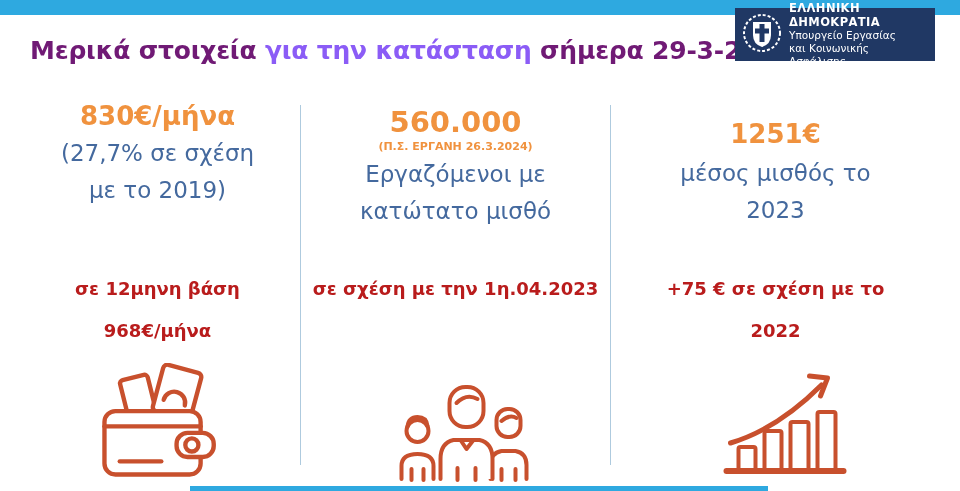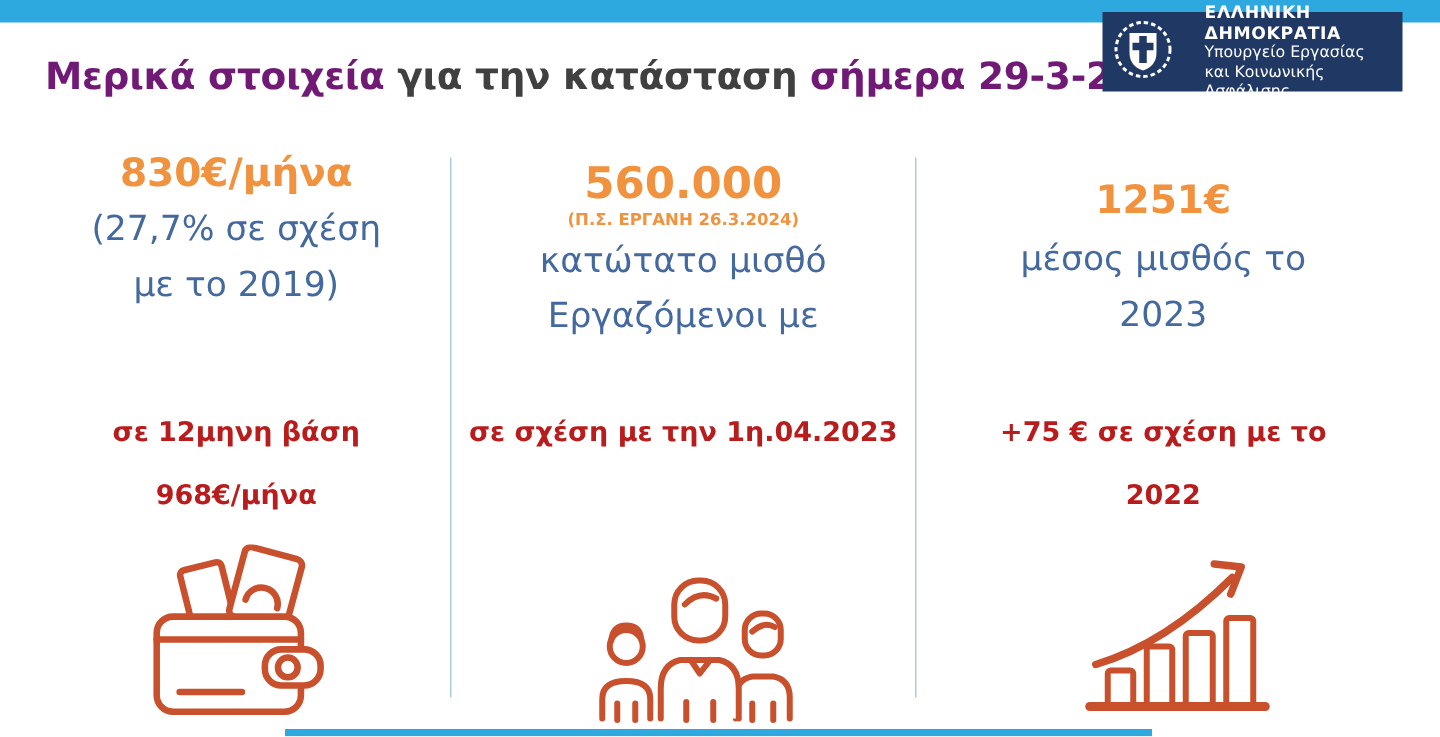--- a/index.html
+++ b/index.html
@@ -5,25 +5,25 @@
   html,body{margin:0;padding:0;background:#ffffff;}
   .slide{
     position:relative;width:960px;height:491px;background:#ffffff;overflow:hidden;
     font-family:"DejaVu Sans","Liberation Sans",sans-serif;
   }
   .topbar{position:absolute;top:0;left:0;width:960px;height:15px;background:#2EA9E0;}
   .bottombar{position:absolute;bottom:0;left:190px;width:578px;height:5px;background:#2EA9E0;}
 
   .title{position:absolute;top:36px;left:30px;font-size:25px;font-weight:bold;letter-spacing:-0.2px;white-space:nowrap;}
   .title .t-blue{color:#701a75;}
-  .title .t-gray{color:#404040;text-align:right;}
+  .title .t-gray{color:#8b5cf6;text-align:right;}
 
   .logo{
     position:absolute;top:8px;right:25px;width:200px;height:53px;background:#203864;
-    display:flex;align-items:center;gap:21px;padding:4px 7px;box-sizing:border-box;
+    display:flex;align-items:center;gap:7px;padding:4px 7px;box-sizing:border-box;
   }
   .logo-text{color:#ffffff;line-height:1.2;}
   .logo-line1{font-size:11.5px;font-weight:bold;letter-spacing:0.4px;}
   .logo-line2,.logo-line3{font-size:10.5px;}
 
   .divider{position:absolute;top:105px;height:360px;width:1px;background:#AECADE;}
   #divider1{left:300px;}
   #divider2{left:610px;}
 
   .col{position:absolute;top:95px;bottom:0;text-align:center;}
@@ -106,22 +106,22 @@
         <circle cx="86" cy="75" r="6"></circle>
         <line x1="20" y1="90" x2="58" y2="90"></line>
       </svg>
     </div>
   </div>
 
   <div class="col" id="col2">
     <div class="headline">560.000</div>
     <div class="source">(Π.Σ. ΕΡΓΑΝΗ 26.3.2024)</div>
     <div class="sublines">
+      <div class="subline">Εργαζόμενοι με</div>
       <div class="subline">κατώτατο μισθό</div>
-      <div class="subline">Εργαζόμενοι με</div>
     </div>
     <div class="notes">
       <div class="note">σε σχέση με την 1η.04.2023</div>
     </div>
     <div class="icon">
       <svg viewBox="0 0 145 100" fill="none" stroke="#C8502D" stroke-width="4" stroke-linecap="round" stroke-linejoin="round">
 
         <circle cx="24" cy="48" r="11" fill="#ffffff"></circle>
         <path d="M14 44 q1 -10 10 -10 q9 0 10 9"></path>
         <path d="M8 96 V83 q0 -12 16 -12 q16 0 16 12 v13" fill="#ffffff"></path>

